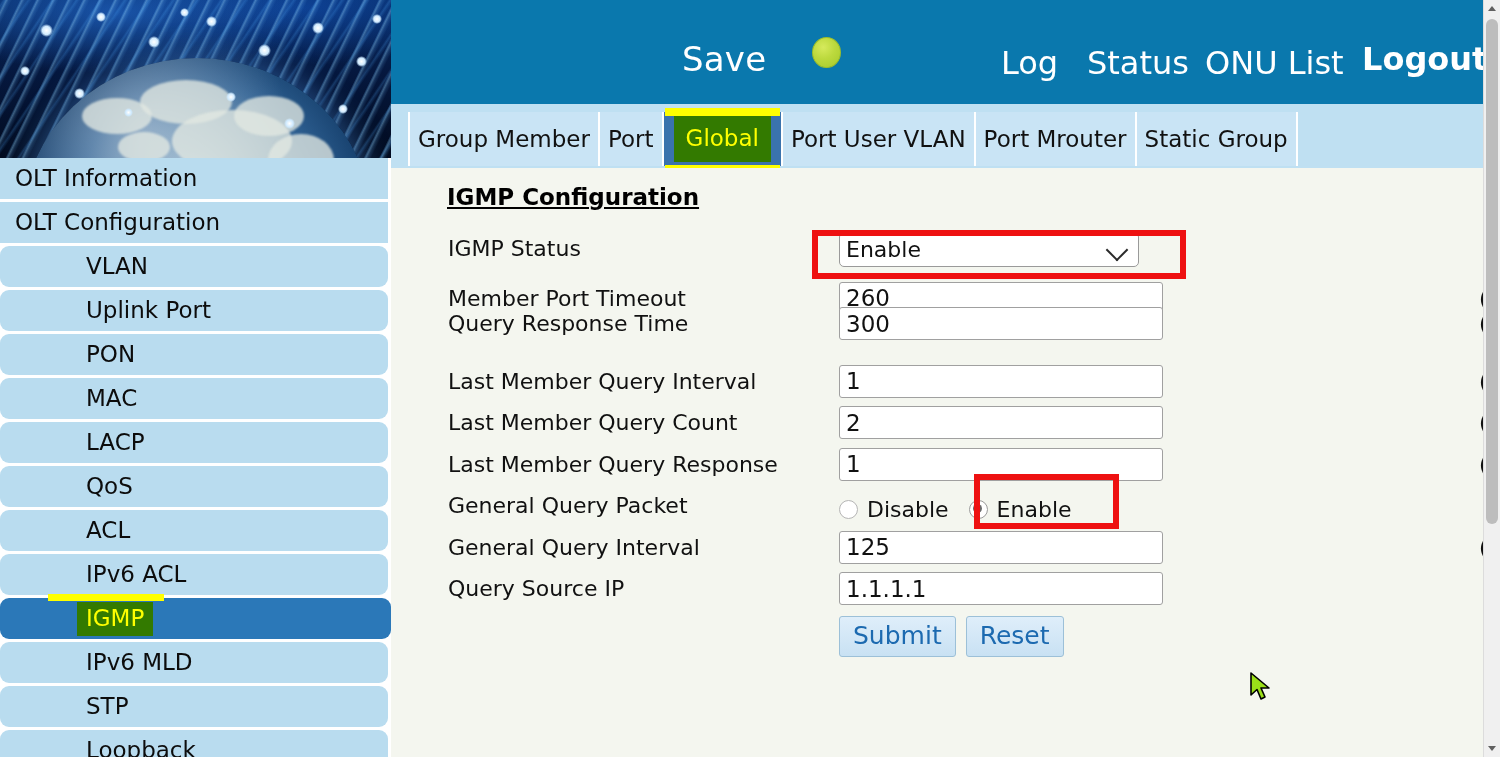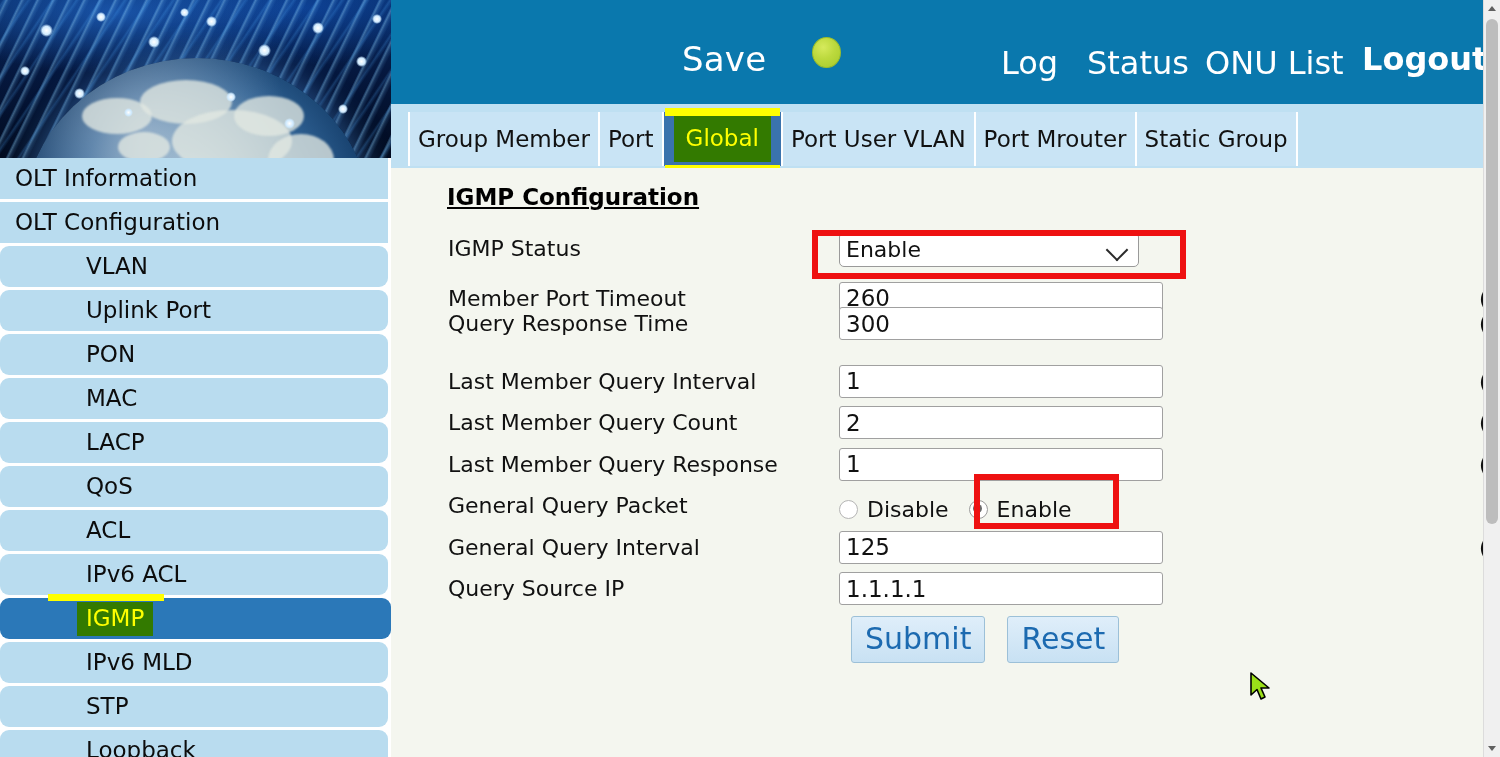--- a/index.html
+++ b/index.html
@@ -354,28 +354,27 @@
     content: "";
     position: absolute;
     left: 3px; top: 3px;
     width: 9px; height: 9px;
     border-radius: 50%;
     background: #6a6a6a;
   }
 
   .btn {
     font-family: "DejaVu Sans", "Liberation Sans", sans-serif;
-    font-size: 30px;
+    font-size: 25px;
     color: #1c6ab0;
     background: linear-gradient(180deg, #dfeefa 0%, #c8e1f3 100%);
     border: 1px solid #9cc0d8;
     border-radius: 3px;
     padding: 4px 13px 6px 13px;
     cursor: pointer;
-    margin-left: 12px;
   }
   #btn-row { position: absolute; left: 448px; top: 0; display: flex; gap: 10px; }
 
   
   .redbox {
     position: absolute;
     border: 6px solid #ee1111;
     box-sizing: border-box;
     pointer-events: none;
     z-index: 20;

